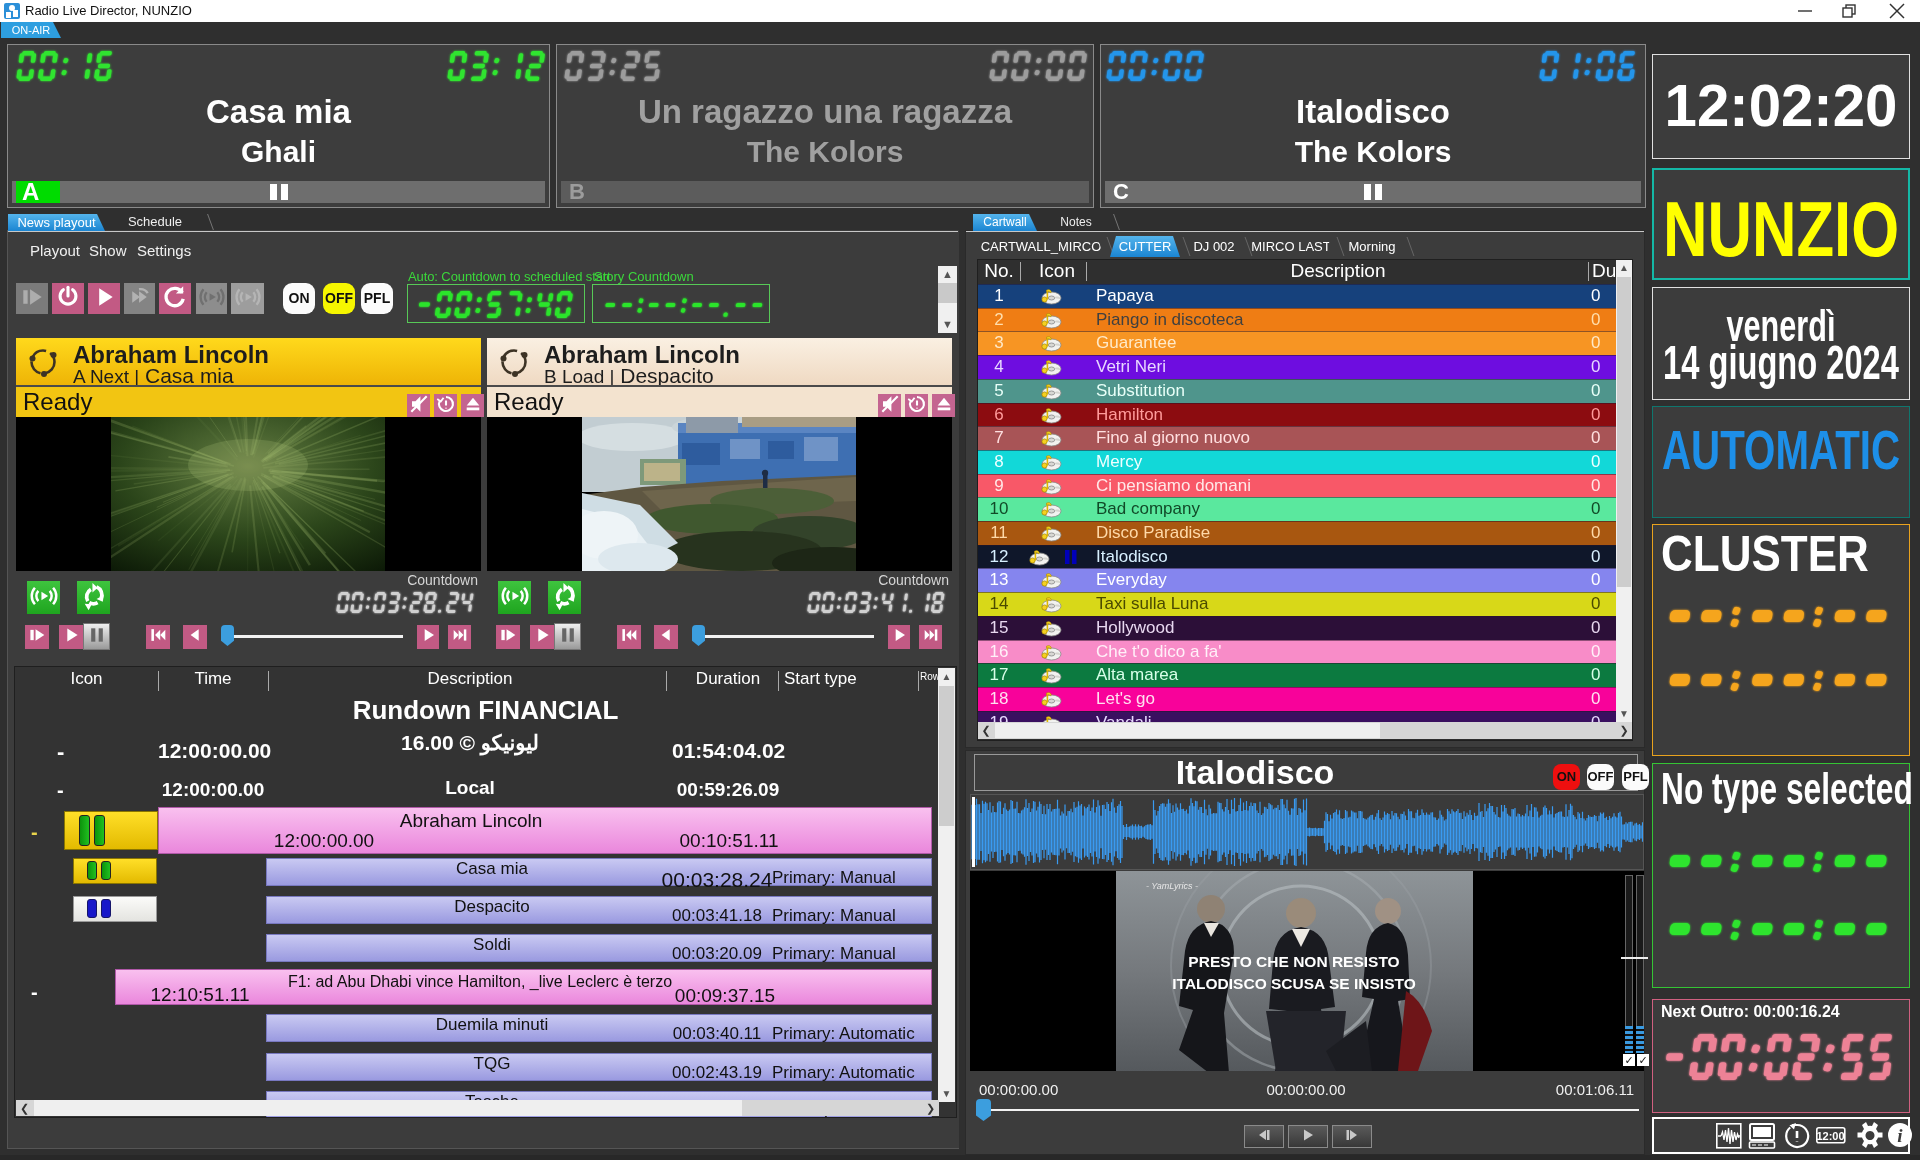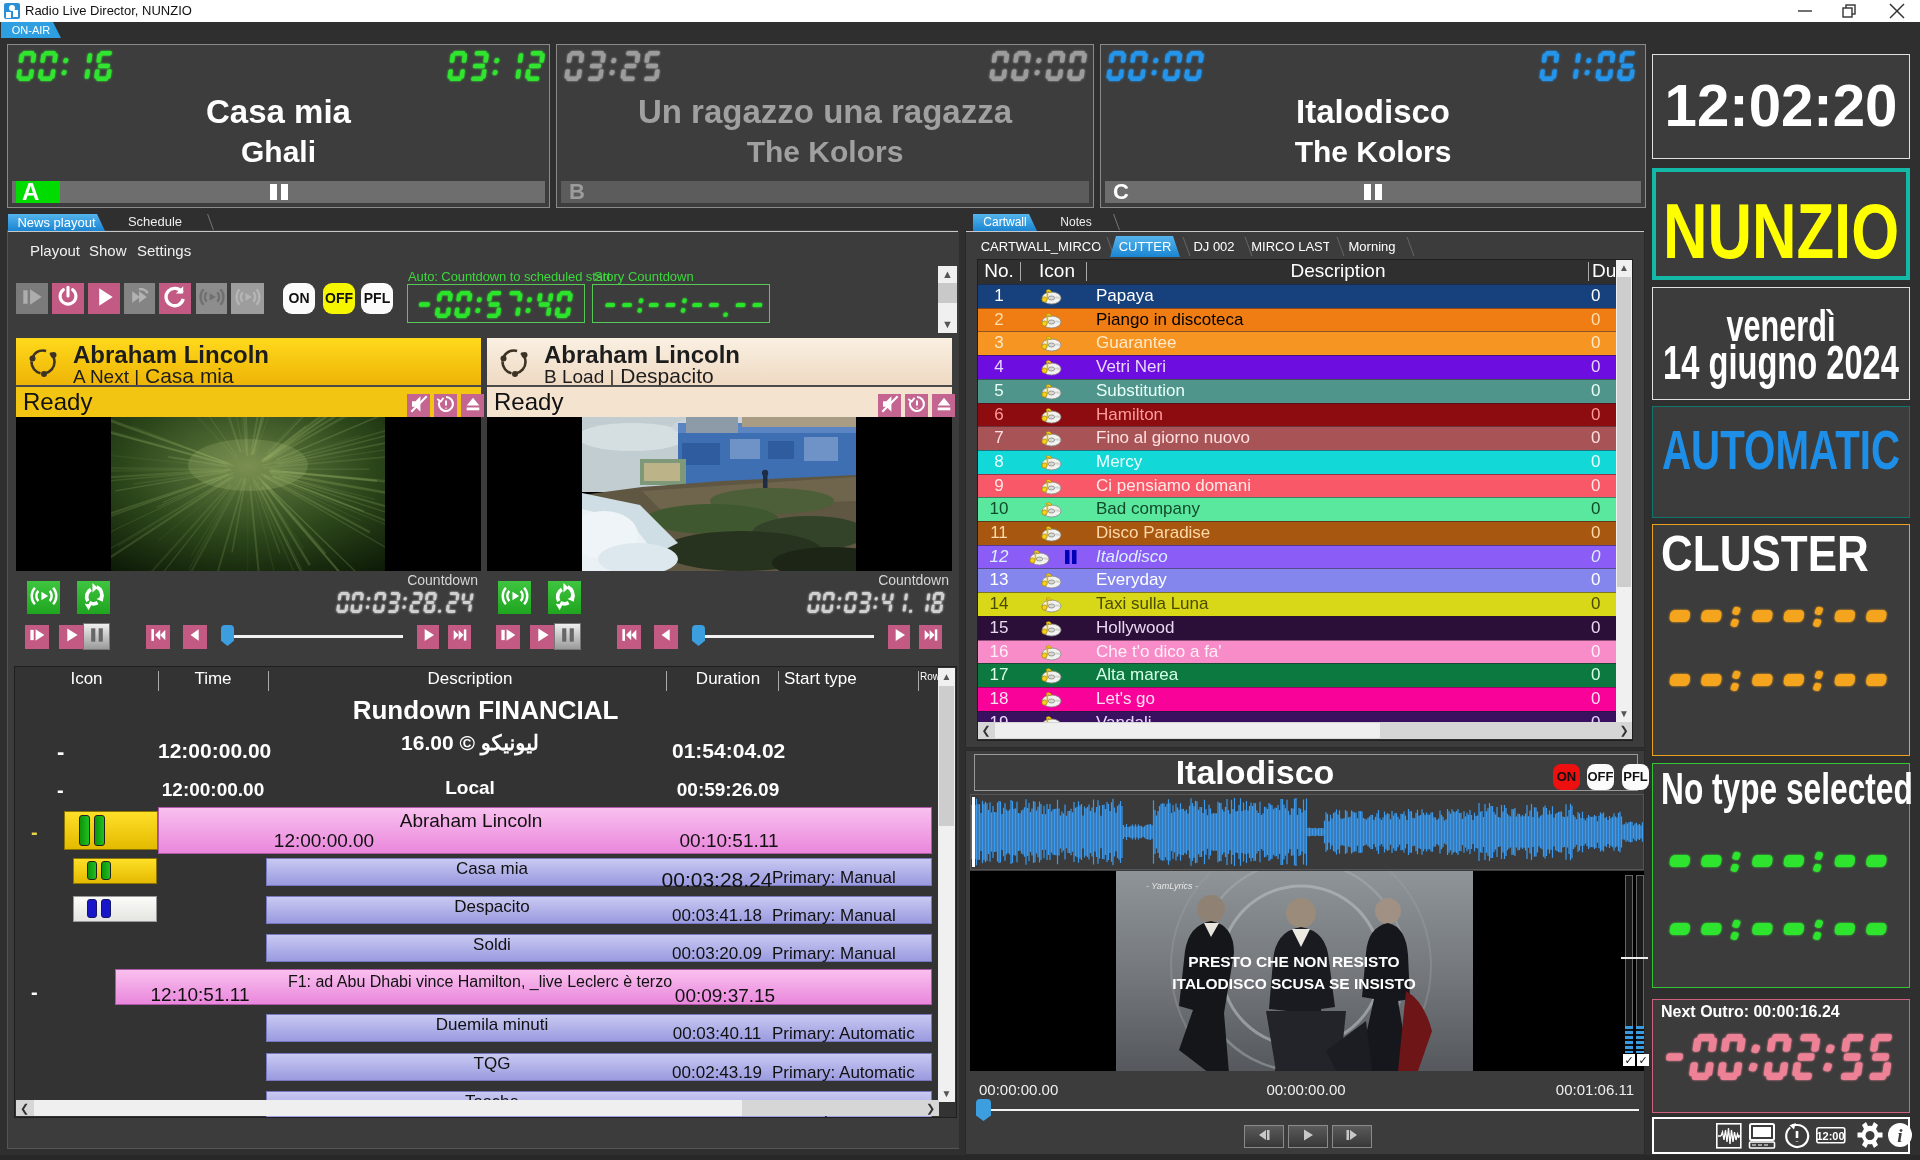--- a/index.html
+++ b/index.html
@@ -228,21 +228,21 @@
   <div class="bbar">
     <div class="abs" style="left:8px;top:0;color:#fff;font-weight:bold;font-size:22px;line-height:22px;">C</div>
     <div class="abs" style="left:50%;top:3px;margin-left:-9px;width:7px;height:16px;background:#fff;"></div>
     <div class="abs" style="left:50%;top:3px;margin-left:2px;width:7px;height:16px;background:#fff;"></div>
   </div>
 </div>
 
 <div class="sbox" style="top:54px;height:105px;border:1px solid #e0e0e0;">
   <div class="t1 abs" style="left:50%;top:16px;font-size:60px;font-weight:bold;color:#fff;white-space:nowrap;transform:scaleX(0.97) translateX(-50%);transform-origin:0 0;">12:02:20</div>
 </div>
-<div class="sbox" style="top:168px;height:112px;border:4px solid #14b8a6;">
+<div class="sbox" style="top:168px;height:112px;border:2px solid #14b8a6;">
   <div class="t1 abs" style="left:50%;top:14px;font-size:78px;font-weight:bold;color:#ffff00;white-space:nowrap;transform:scaleX(0.79) translateX(-50%);transform-origin:0 0;">NUNZIO</div>
 </div>
 <div class="sbox" style="top:287px;height:113px;border:1px solid #e0e0e0;">
   <div class="t1 abs" style="left:50%;top:12px;font-size:45px;font-weight:bold;color:#fff;white-space:nowrap;transform:scaleX(0.68) translateX(-50%);transform-origin:0 0;">venerdì</div>
   <div class="t1 abs" style="left:50%;top:47px;font-size:48px;font-weight:bold;color:#fff;white-space:nowrap;transform:scaleX(0.68) translateX(-50%);transform-origin:0 0;">14 giugno 2024</div>
 </div>
 <div class="sbox" style="top:406px;height:112px;border:1px solid #0f766e;">
   <div class="t1 abs" style="left:50%;top:10px;font-size:56px;font-weight:bold;color:#1d8fe8;white-space:nowrap;transform:scaleX(0.72) translateX(-50%);transform-origin:0 0;">AUTOMATIC</div>
 </div>
 <div class="sbox" style="top:524px;height:232px;border:1px solid #e8a21e;">
@@ -612,21 +612,21 @@
     <div class="abs" style="left:0;top:47.7px;width:640px;height:23.7px;background:#ef7d14;border-top:1px solid rgba(40,20,40,0.5);">
       <div class="abs" style="left:0;top:1px;width:42px;text-align:center;color:#ffdead;font-size:17px;">2</div>
       <span style="position:absolute;left:62px;top:3px;"><svg width="22" height="17" viewBox="0 0 22 17">
           <ellipse cx="11.5" cy="10" rx="9.5" ry="6" fill="#f2f2f0" stroke="#8a8a88" stroke-width="0.8"></ellipse>
           <ellipse cx="11.5" cy="10" rx="3.2" ry="2" fill="#d8d8d4" stroke="#999"></ellipse>
           <path d="M14 10 a3 2 0 0 1 6 1" fill="#c8c8c0" opacity="0.7"></path>
           <circle cx="4.5" cy="11.5" r="2.6" fill="#f5d020" stroke="#a08000" stroke-width="0.7"></circle>
           <rect x="6.6" y="2" width="1.6" height="9.5" fill="#e0b800"></rect>
           <path d="M6.6 2 q3 -1.5 4.5 1 l0 2 q-2 -2 -4.5 -1 z" fill="#f5d020" stroke="#a08000" stroke-width="0.5"></path>
         </svg></span>
-      <div class="abs" style="left:118px;top:1px;color:#000000;font-size:17px;white-space:nowrap;">Piango in discoteca</div>
+      <div class="abs" style="left:118px;top:1px;color:#404040;font-size:17px;white-space:nowrap;">Piango in discoteca</div>
       <div class="abs" style="left:613px;top:1px;color:#ffdead;font-size:17px;">0</div>
     </div>
     <div class="abs" style="left:0;top:71.4px;width:640px;height:23.7px;background:#f79523;border-top:1px solid rgba(40,20,40,0.5);">
       <div class="abs" style="left:0;top:1px;width:42px;text-align:center;color:#ffe9c8;font-size:17px;">3</div>
       <span style="position:absolute;left:62px;top:3px;"><svg width="22" height="17" viewBox="0 0 22 17">
           <ellipse cx="11.5" cy="10" rx="9.5" ry="6" fill="#f2f2f0" stroke="#8a8a88" stroke-width="0.8"></ellipse>
           <ellipse cx="11.5" cy="10" rx="3.2" ry="2" fill="#d8d8d4" stroke="#999"></ellipse>
           <path d="M14 10 a3 2 0 0 1 6 1" fill="#c8c8c0" opacity="0.7"></path>
           <circle cx="4.5" cy="11.5" r="2.6" fill="#f5d020" stroke="#a08000" stroke-width="0.7"></circle>
           <rect x="6.6" y="2" width="1.6" height="9.5" fill="#e0b800"></rect>
@@ -732,21 +732,21 @@
           <ellipse cx="11.5" cy="10" rx="9.5" ry="6" fill="#f2f2f0" stroke="#8a8a88" stroke-width="0.8"></ellipse>
           <ellipse cx="11.5" cy="10" rx="3.2" ry="2" fill="#d8d8d4" stroke="#999"></ellipse>
           <path d="M14 10 a3 2 0 0 1 6 1" fill="#c8c8c0" opacity="0.7"></path>
           <circle cx="4.5" cy="11.5" r="2.6" fill="#f5d020" stroke="#a08000" stroke-width="0.7"></circle>
           <rect x="6.6" y="2" width="1.6" height="9.5" fill="#e0b800"></rect>
           <path d="M6.6 2 q3 -1.5 4.5 1 l0 2 q-2 -2 -4.5 -1 z" fill="#f5d020" stroke="#a08000" stroke-width="0.5"></path>
         </svg></span>
       <div class="abs" style="left:118px;top:1px;color:#ffd9a8;font-size:17px;white-space:nowrap;">Disco Paradise</div>
       <div class="abs" style="left:613px;top:1px;color:#ffd9a8;font-size:17px;">0</div>
     </div>
-    <div class="abs" style="left:0;top:284.69999999999993px;width:640px;height:23.7px;background:#8b5cf6;border-top:1px solid rgba(40,20,40,0.5);font-style:italic;">
+    <div class="abs" style="left:0;top:284.69999999999993px;width:640px;height:23.7px;background:#0f172a;border-top:1px solid rgba(40,20,40,0.5);">
       <div class="abs" style="left:0;top:1px;width:42px;text-align:center;color:#d8f0ff;font-size:17px;">12</div>
       <span style="position:absolute;left:50px;top:3px;"><svg width="22" height="17" viewBox="0 0 22 17">
           <ellipse cx="11.5" cy="10" rx="9.5" ry="6" fill="#f2f2f0" stroke="#8a8a88" stroke-width="0.8"></ellipse>
           <ellipse cx="11.5" cy="10" rx="3.2" ry="2" fill="#d8d8d4" stroke="#999"></ellipse>
           <path d="M14 10 a3 2 0 0 1 6 1" fill="#c8c8c0" opacity="0.7"></path>
           <circle cx="4.5" cy="11.5" r="2.6" fill="#f5d020" stroke="#a08000" stroke-width="0.7"></circle>
           <rect x="6.6" y="2" width="1.6" height="9.5" fill="#e0b800"></rect>
           <path d="M6.6 2 q3 -1.5 4.5 1 l0 2 q-2 -2 -4.5 -1 z" fill="#f5d020" stroke="#a08000" stroke-width="0.5"></path>
         </svg></span>
       <span style="position:absolute;left:85px;top:3px;"><svg width="16" height="16" viewBox="0 0 16 16">

